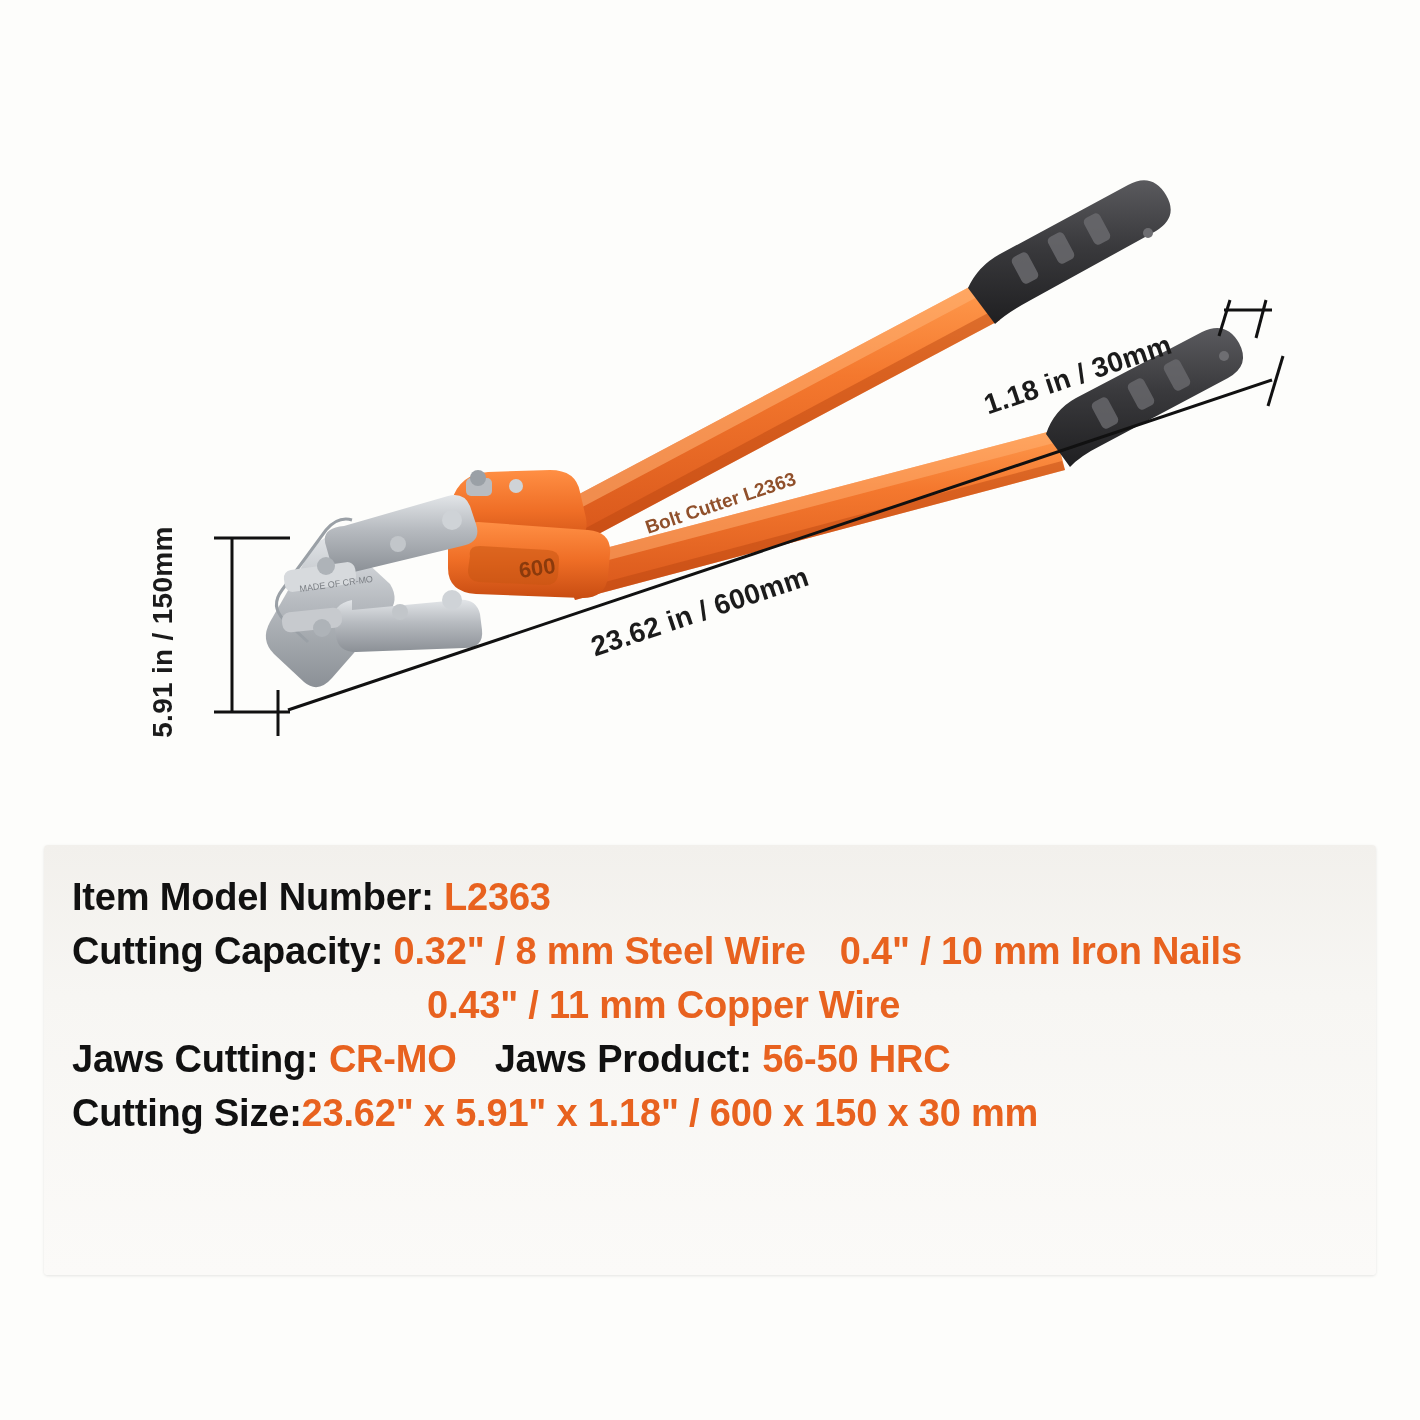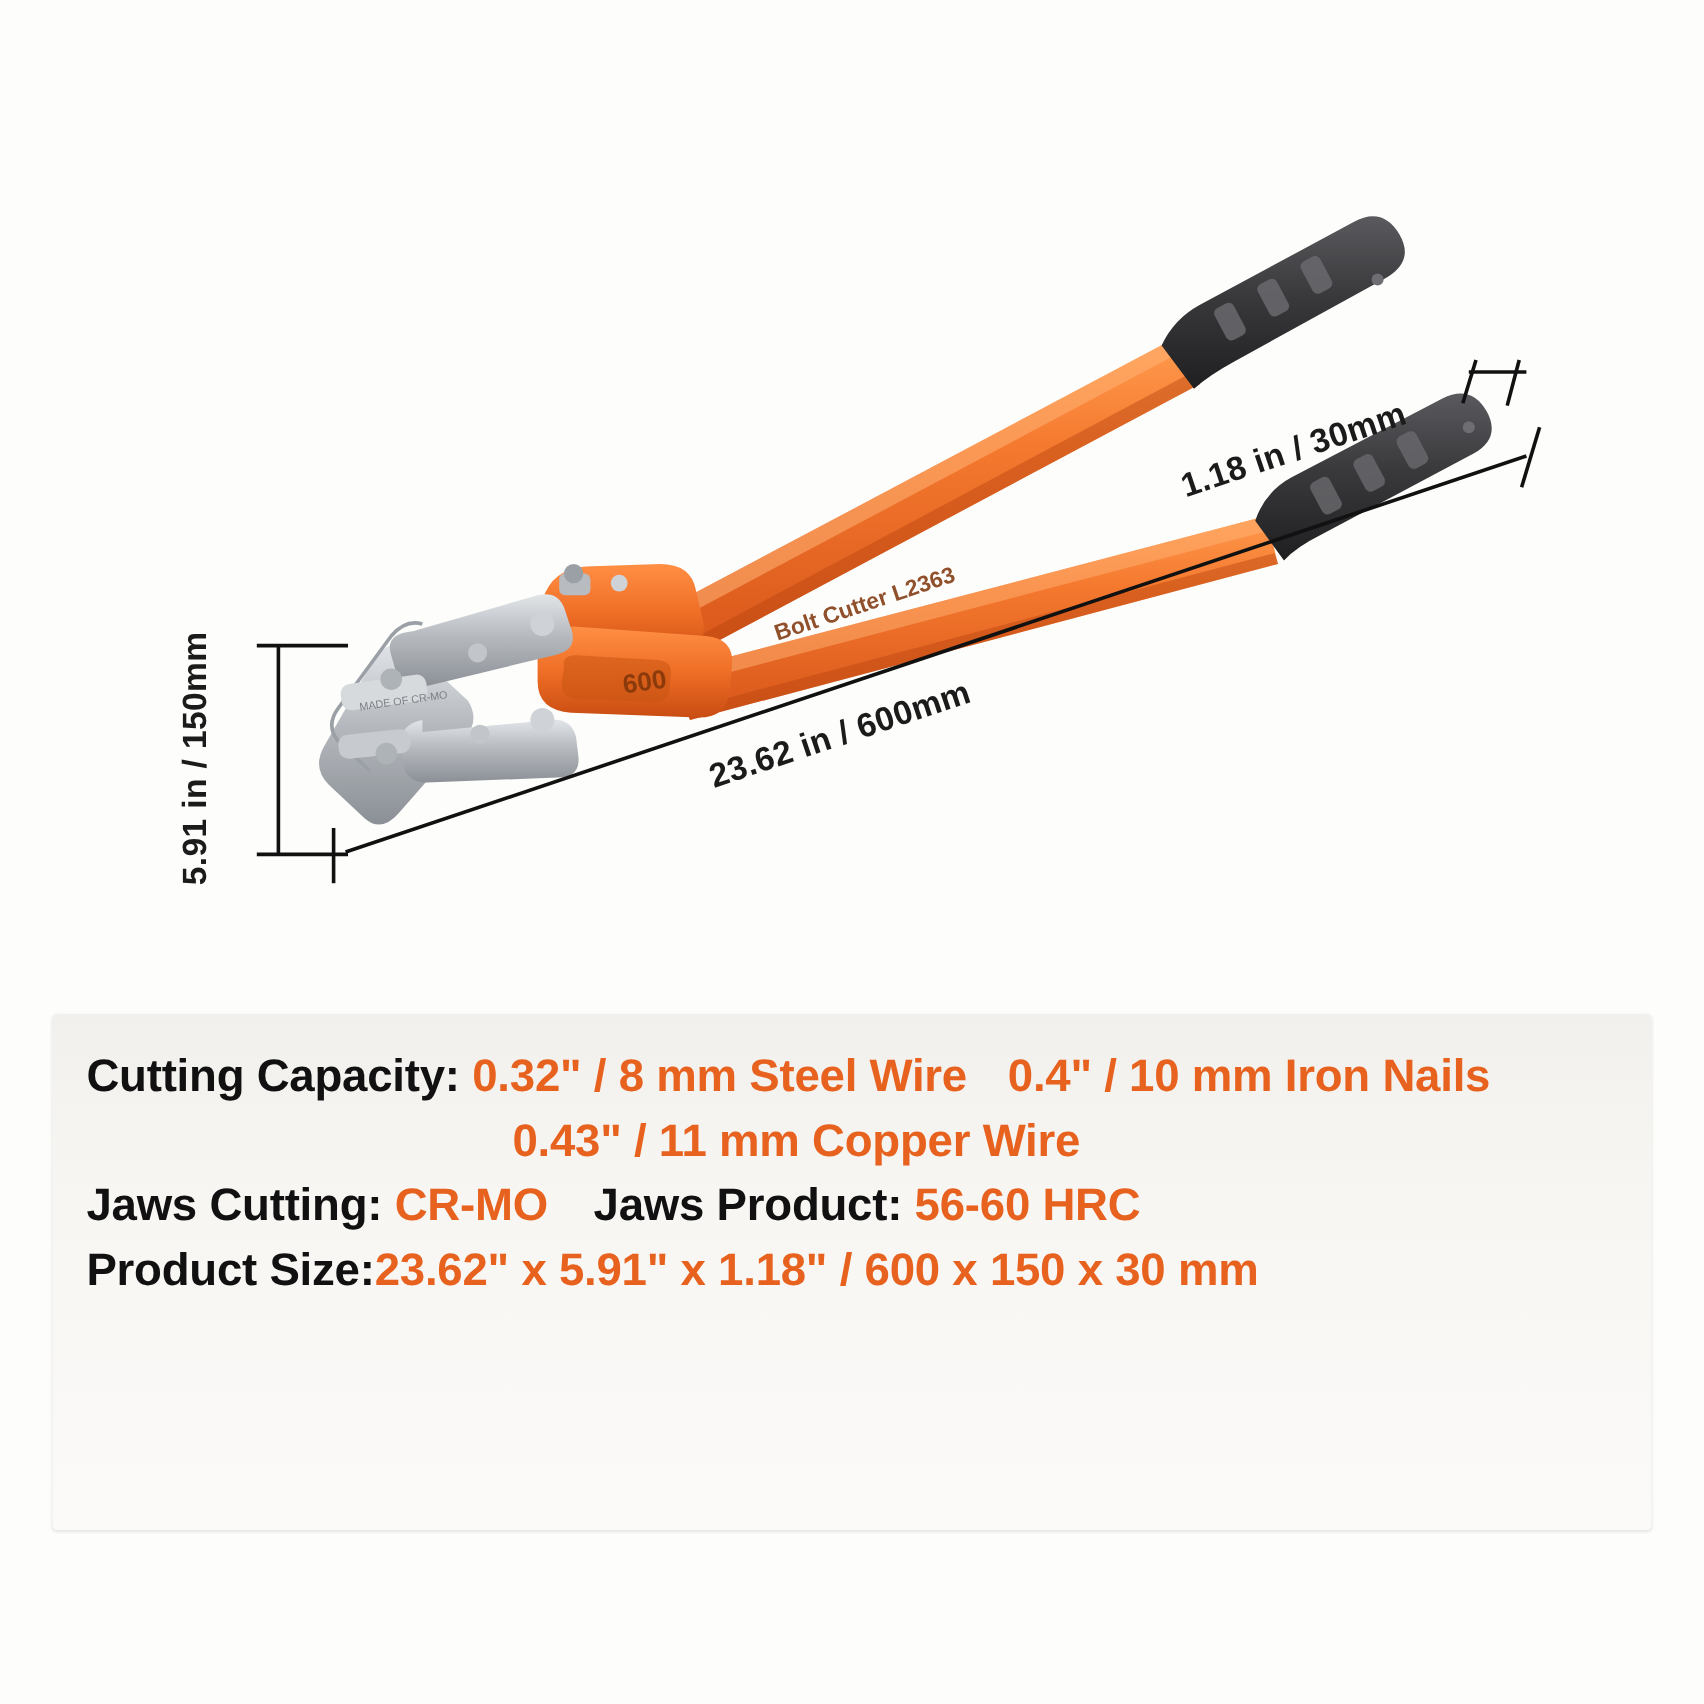--- a/index.html
+++ b/index.html
@@ -219,32 +219,35 @@
   </svg>
 
   <div class="dim-label" id="dim-label-length">23.62 in / 600mm</div>
   <div class="dim-label" id="dim-label-height">5.91 in / 150mm</div>
   <div class="dim-label" id="dim-label-thickness">1.18 in / 30mm</div>
 </div>
 
 <div id="spec-panel">
   <div id="spec-list">
 
+    <div class="spec-row">
+      <span class="spec-label">Item Model Number: </span><span class="spec-value">L2363</span>
+    </div>
 
     <div class="spec-row">
       <span class="spec-label">Cutting Capacity: </span><span class="spec-value">0.32" / 8 mm Steel Wire</span><span class="spec-gap"></span><span class="spec-value">0.4" / 10 mm Iron Nails</span>
     </div>
 
     <div class="spec-row indent">
       <span class="spec-value">0.43" / 11 mm Copper Wire</span>
     </div>
 
 
     <div class="spec-row">
-      <span class="spec-label">Jaws Cutting: </span><span class="spec-value">CR-MO</span><span class="spec-sep"></span><span class="spec-label">Jaws Product: </span><span class="spec-value">56-60 HRC</span>
-    </div>
-
-    <div class="spec-row">
-      <span class="spec-label">Product Size:</span><span class="spec-value">23.62" x 5.91" x 1.18" / 600 x 150 x 30 mm</span>
+      <span class="spec-label">Jaws Cutting: </span><span class="spec-value">CR-MO</span><span class="spec-sep"></span><span class="spec-label">Jaws Product: </span><span class="spec-value">56-50 HRC</span>
+    </div>
+
+    <div class="spec-row">
+      <span class="spec-label">Cutting Size:</span><span class="spec-value">23.62" x 5.91" x 1.18" / 600 x 150 x 30 mm</span>
     </div>
 
   </div>
 </div>
 
 </body></html>

